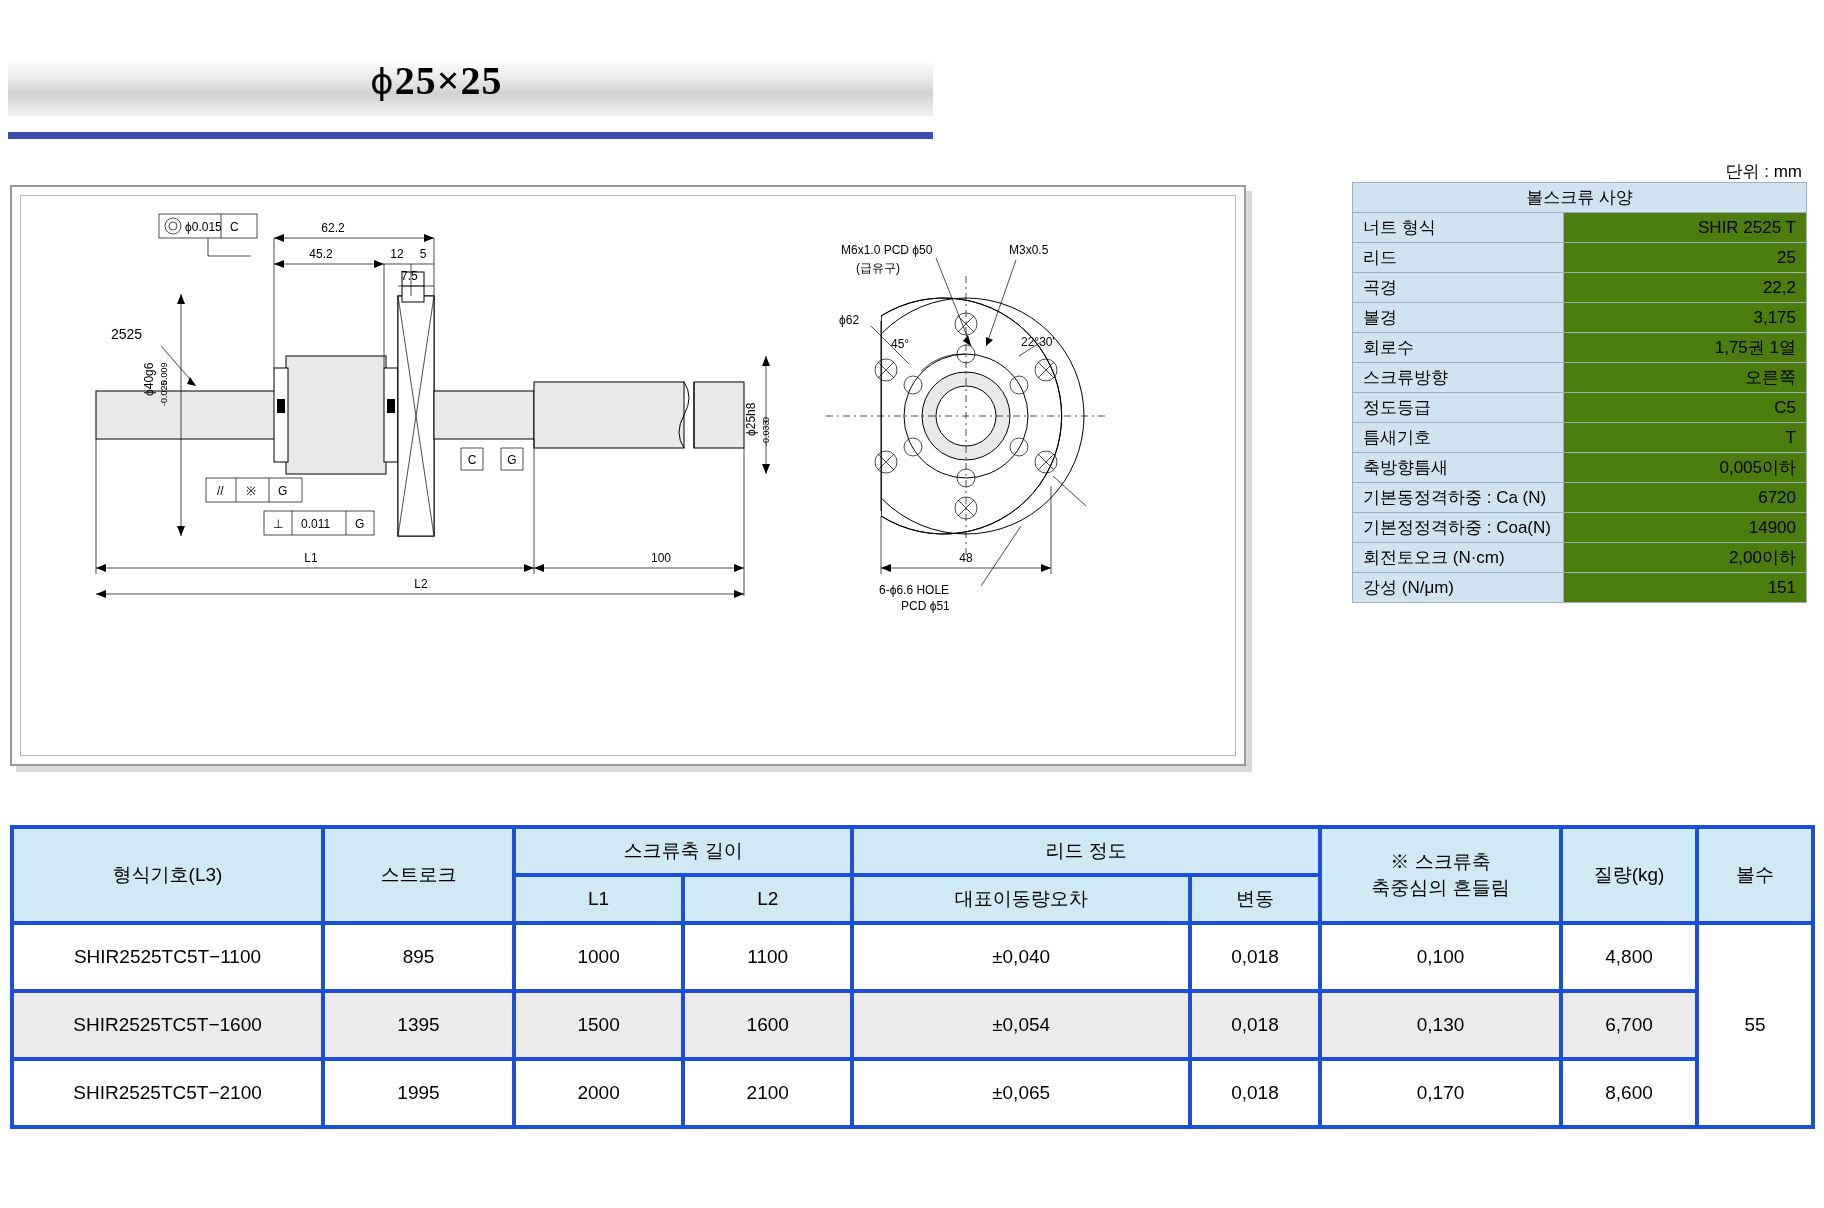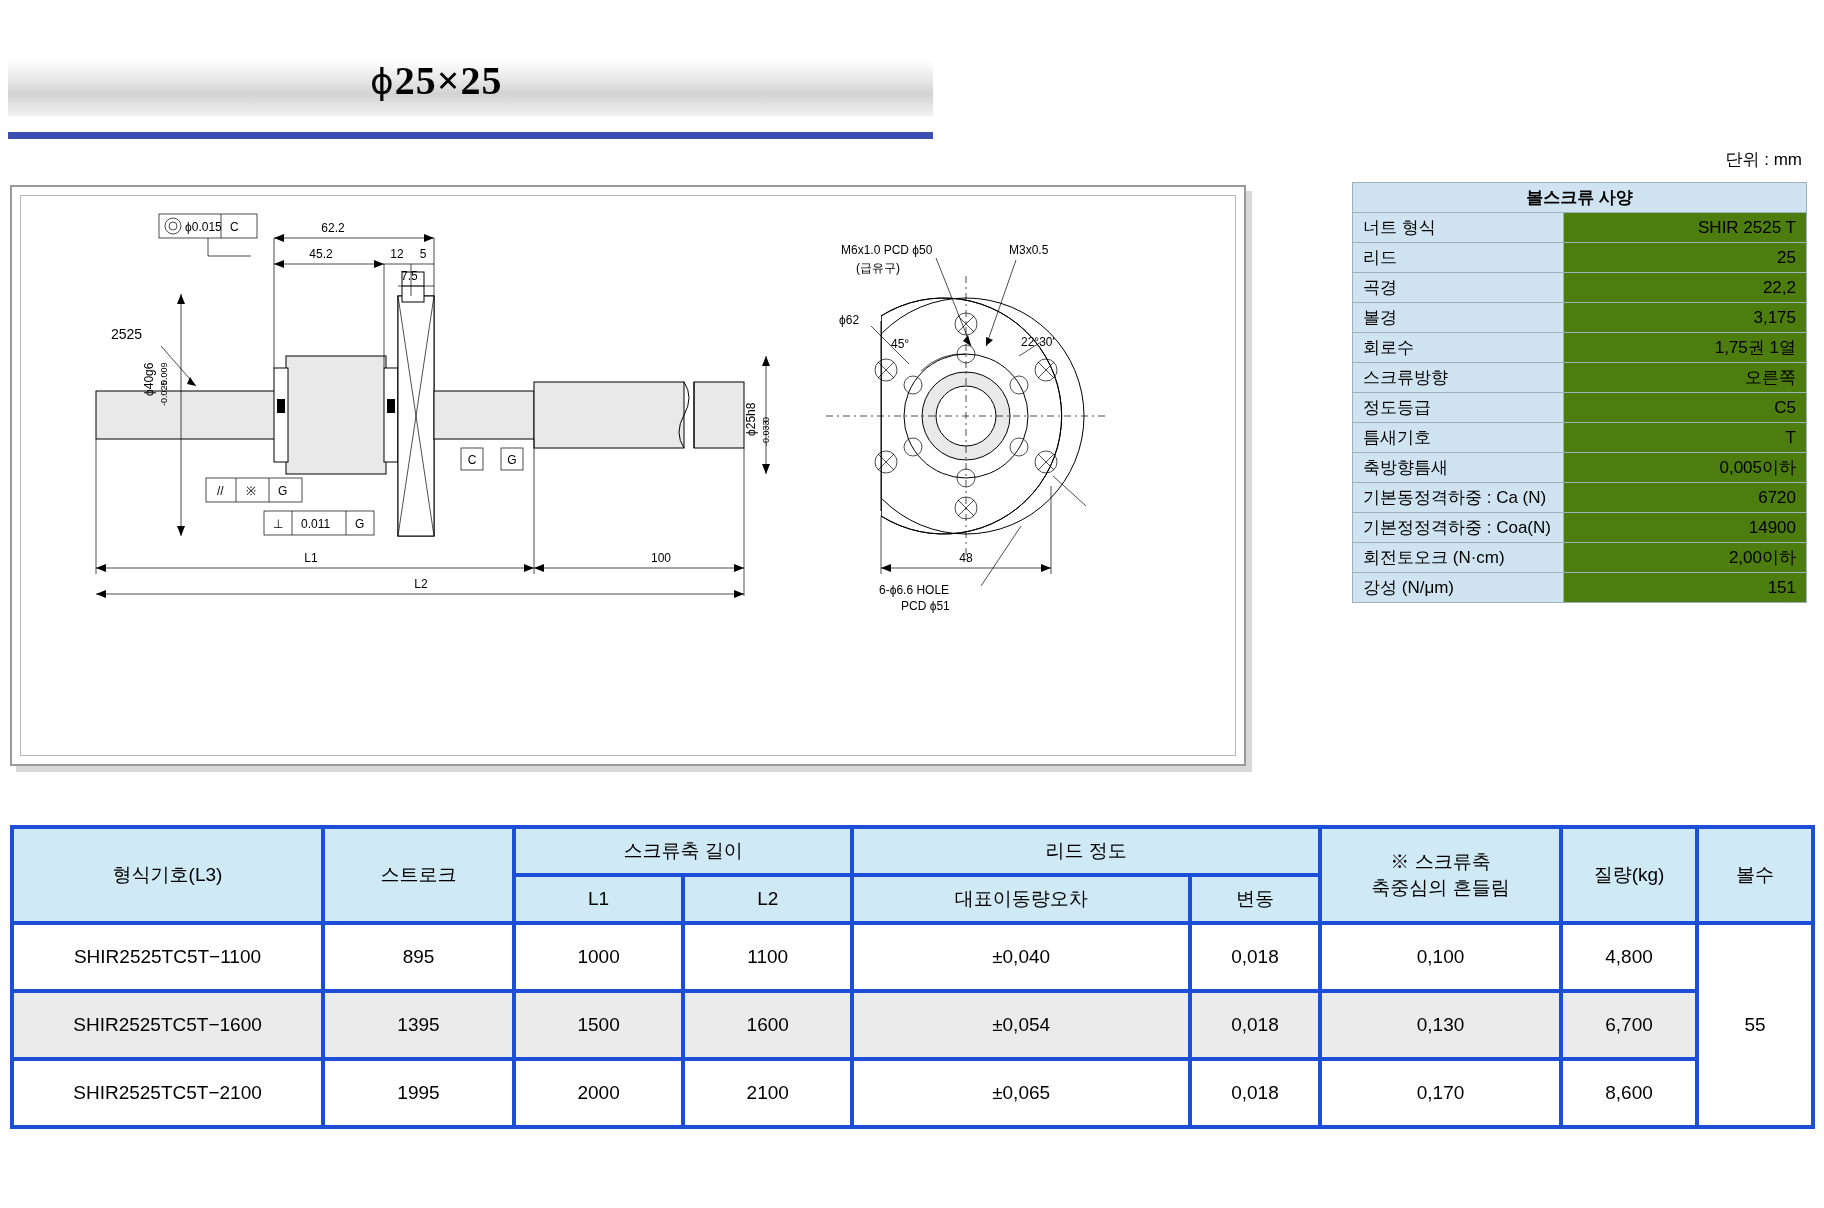--- a/index.html
+++ b/index.html
@@ -20,21 +20,21 @@
     position:absolute;left:8px;top:132px;width:925px;height:7px;background:#3a4fb0;
   }
   .header-title{
     position:absolute;left:370px;top:57px;
     font-size:40px;font-weight:bold;letter-spacing:1px;
     font-family:"Liberation Serif", serif;
   }
   .header-title .phi{font-family:"DejaVu Sans", sans-serif;font-weight:normal;font-size:36px;}
   
   .unit-note{
-    position:absolute;right:22px;top:148px;font-size:17px;
+    position:absolute;right:22px;top:160px;font-size:17px;
   }
   
   .drawing-panel{
     position:absolute;left:10px;top:185px;width:1232px;height:577px;
     background:#fff;border:2px solid #9a9a9a;
     box-shadow:6px 6px 0 #d9d9d9;
   }
   .drawing-inner{
     position:absolute;left:8px;top:8px;right:8px;bottom:8px;border:1px solid #b9b9b9;
   }
@@ -50,21 +50,21 @@
   .spec-table{
     position:absolute;left:1352px;top:182px;width:455px;
     border-collapse:collapse;
     font-size:17px;
   }
   .spec-table td,.spec-table th{
     border:1px solid #9fb0bd;
     height:29px;padding:0 10px;
   }
   .spec-head{
-    background:#cfe4f0;text-align:center;font-weight:bold;
+    background:#cfe4f0;text-align:center;font-weight:normal;
   }
   .spec-label{background:#cfe4f0;width:190px;}
   .spec-val{text-align:right;background:#4d7c0f;}
   
   .model-table{
     position:absolute;left:10px;top:825px;width:1805px;
     border-collapse:collapse;font-size:19px;
   }
   .model-table th,.model-table td{
     border:4px solid #1d4ed8;

